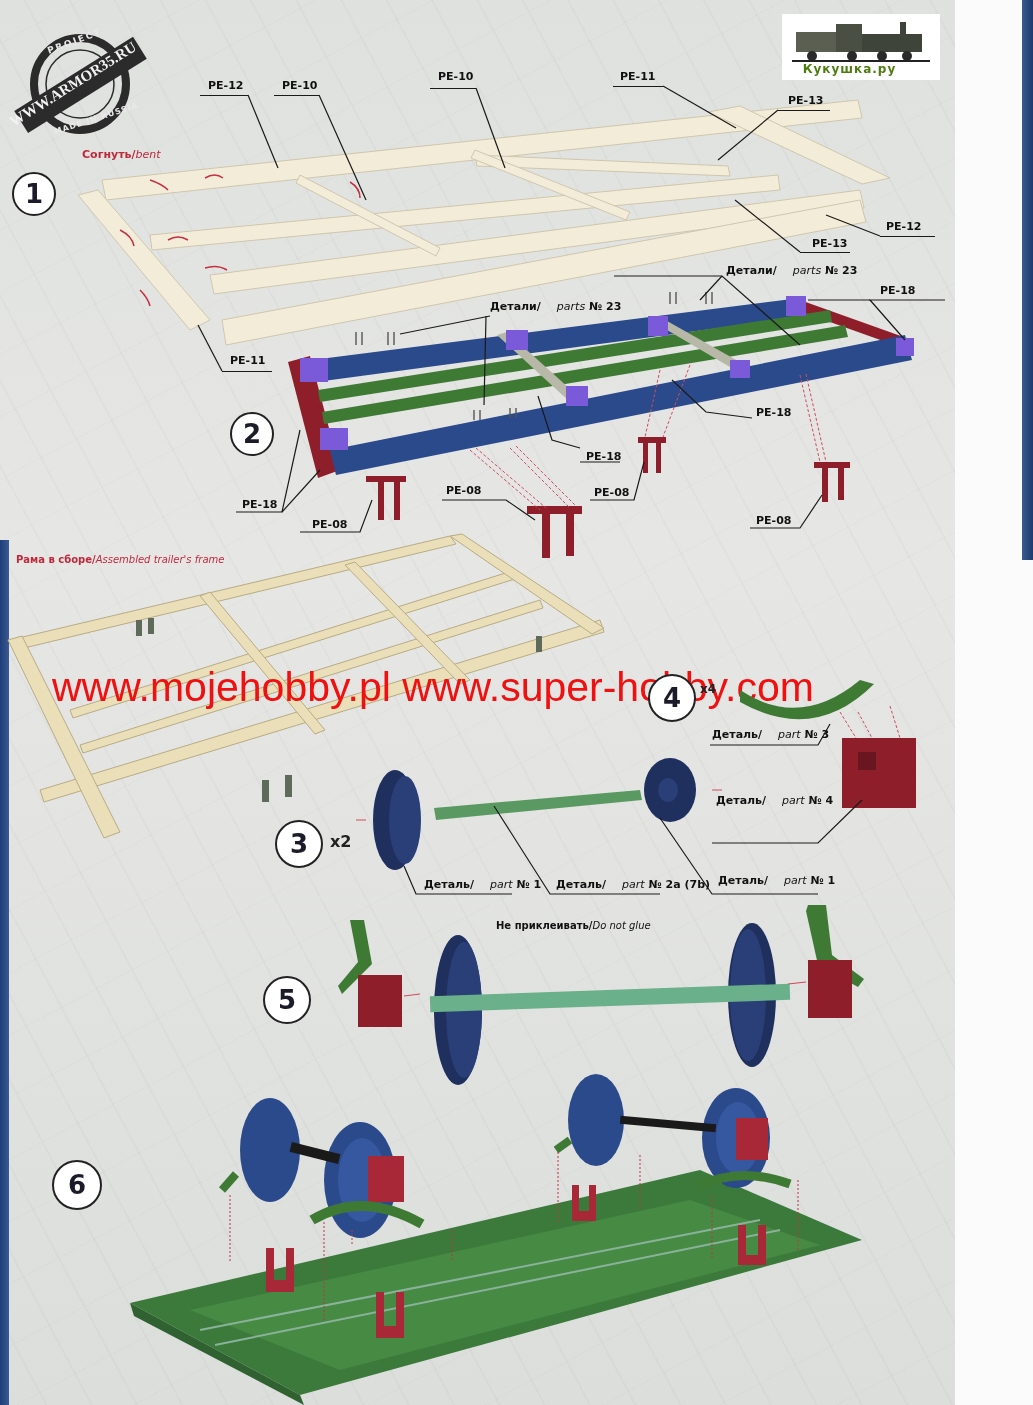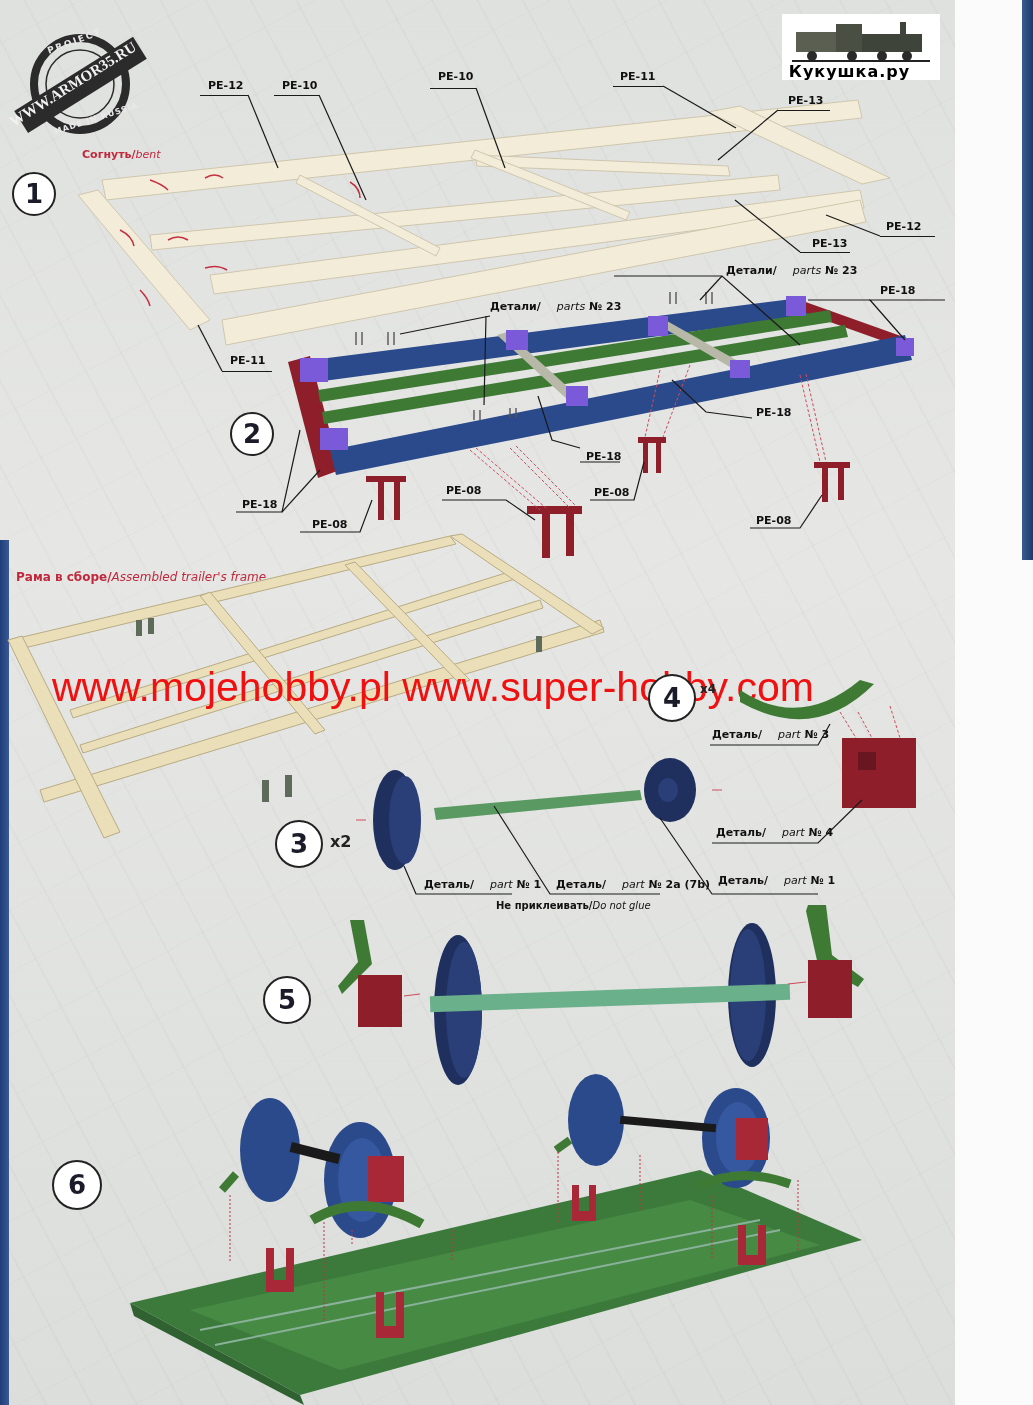--- a/index.html
+++ b/index.html
@@ -49,21 +49,21 @@
     <rect x="14" y="18" width="40" height="20" fill="#5a5f52"></rect>
     <rect x="54" y="10" width="26" height="28" fill="#4a4f44"></rect>
     <rect x="80" y="20" width="60" height="18" fill="#3f443a"></rect>
     <rect x="118" y="8" width="6" height="12" fill="#3f443a"></rect>
     <circle cx="30" cy="42" r="5" fill="#2a2a2a"></circle>
     <circle cx="70" cy="42" r="5" fill="#2a2a2a"></circle>
     <circle cx="100" cy="42" r="5" fill="#2a2a2a"></circle>
     <circle cx="125" cy="42" r="5" fill="#2a2a2a"></circle>
     <line x1="10" y1="47" x2="148" y2="47" stroke="#222" stroke-width="2"></line>
   </svg>
-  <div class="abs" style="left:0;top:48px;width:135px;text-align:center;font-size:16px;font-weight:bold;color:#000000;letter-spacing:1px;">Кукушка.ру</div>
+  <div class="abs" style="left:0;top:48px;width:135px;text-align:center;font-size:12px;font-weight:bold;color:#4d7c0f;letter-spacing:1px;">Кукушка.ру</div>
 </div>
 
 <div class="step-circle" style="left:12px;top:172px;">1</div>
 <div class="red-note" style="left:82px;top:148px;">
   <span>Согнуть</span>/<span class="it">bent</span>
 </div>
 
 <svg style="left:0;top:0;" width="955" height="400">
 
   <g fill="#f3ecd8" stroke="#cfc6ad" stroke-width="1">
@@ -208,21 +208,21 @@
 </div>
 <div class="callout" style="left:880px;top:284px;">PE-18</div>
 <div class="callout" style="left:756px;top:406px;">PE-18</div>
 <div class="callout" style="left:586px;top:450px;">PE-18</div>
 <div class="callout" style="left:242px;top:498px;">PE-18</div>
 <div class="callout" style="left:312px;top:518px;">PE-08</div>
 <div class="callout" style="left:446px;top:484px;">PE-08</div>
 <div class="callout" style="left:594px;top:486px;">PE-08</div>
 <div class="callout" style="left:756px;top:514px;">PE-08</div>
 
-<div class="red-note" style="left:16px;top:554px;font-size:12px;margin-top:16px;">
+<div class="red-note" style="left:16px;top:554px;font-size:10px;">
   <span>Рама в сборе</span>/<span class="it">Assembled trailer's frame</span>
 </div>
 <svg style="left:0;top:0;" width="955" height="900">
   <g fill="#eadfb8" stroke="#b8ab84" stroke-width="1">
     <polygon points="10,640 450,536 456,544 16,650"></polygon>
     <polygon points="40,790 600,620 604,632 44,802"></polygon>
     <polygon points="70,710 515,570 518,578 73,718"></polygon>
     <polygon points="80,745 540,600 543,608 83,753"></polygon>
     <polygon points="8,640 22,636 120,832 104,838"></polygon>
     <polygon points="450,536 462,534 604,628 592,634"></polygon>
@@ -252,21 +252,21 @@
     <line x1="890" y1="706" x2="900" y2="738"></line>
   </g>
   <g stroke="#1a1a1a" stroke-width="1.2" fill="none">
     <polyline points="710,745 818,745 830,724"></polyline>
     <polyline points="712,843 818,843 862,800"></polyline>
   </g>
 </svg>
 <div class="callout" style="left:712px;top:728px;">
   <span>Деталь</span>/<span class="it">part</span> <span>№ 3</span>
 </div>
-<div class="callout" style="left:716px;top:826px;">
+<div class="callout" style="left:716px;top:794px;">
   <span>Деталь</span>/<span class="it">part</span> <span>№ 4</span>
 </div>
 
 <div class="step-circle" style="left:275px;top:820px;width:48px;height:48px;">3</div>
 <div class="abs" style="left:330px;top:832px;font-size:16px;font-weight:bold;color:#222;">x2</div>
 <svg style="left:0;top:0;" width="955" height="920">
   <ellipse cx="395" cy="820" rx="22" ry="50" fill="#1f2f5e"></ellipse>
   <ellipse cx="405" cy="820" rx="16" ry="44" fill="#2a3f78"></ellipse>
   <polygon points="434,808 640,790 642,800 436,820" fill="#5a9a62"></polygon>
   <ellipse cx="670" cy="790" rx="26" ry="32" fill="#1f2f5e"></ellipse>
@@ -285,21 +285,21 @@
   <span>Деталь</span>/<span class="it">part</span> <span>№ 1</span>
 </div>
 <div class="callout" style="left:556px;top:878px;">
   <span>Деталь</span>/<span class="it">part</span> <span>№ 2a (7b)</span>
 </div>
 <div class="callout" style="left:718px;top:874px;">
   <span>Деталь</span>/<span class="it">part</span> <span>№ 1</span>
 </div>
 
 <div class="step-circle" style="left:263px;top:976px;width:48px;height:48px;">5</div>
-<div class="abs" style="left:496px;top:900px;font-size:10px;font-weight:bold;color:#111;white-space:nowrap;">
+<div class="abs" style="left:496px;top:920px;font-size:10px;font-weight:bold;color:#111;white-space:nowrap;">
   <span>Не приклеивать</span>/<span style="font-style:italic;font-weight:normal;">Do not glue</span>
 </div>
 <svg style="left:0;top:0;" width="955" height="1100">
 
   <path d="M350,920 h14 l8,44 l-30,30 l-4,-8 l20,-24z" fill="#3f7a35"></path>
   <rect x="358" y="975" width="44" height="52" fill="#8e1e2a"></rect>
 
   <ellipse cx="458" cy="1010" rx="24" ry="75" fill="#1f2f5e"></ellipse>
   <ellipse cx="464" cy="1010" rx="18" ry="68" fill="#2a3f78"></ellipse>
   <ellipse cx="752" cy="995" rx="24" ry="72" fill="#1f2f5e"></ellipse>

